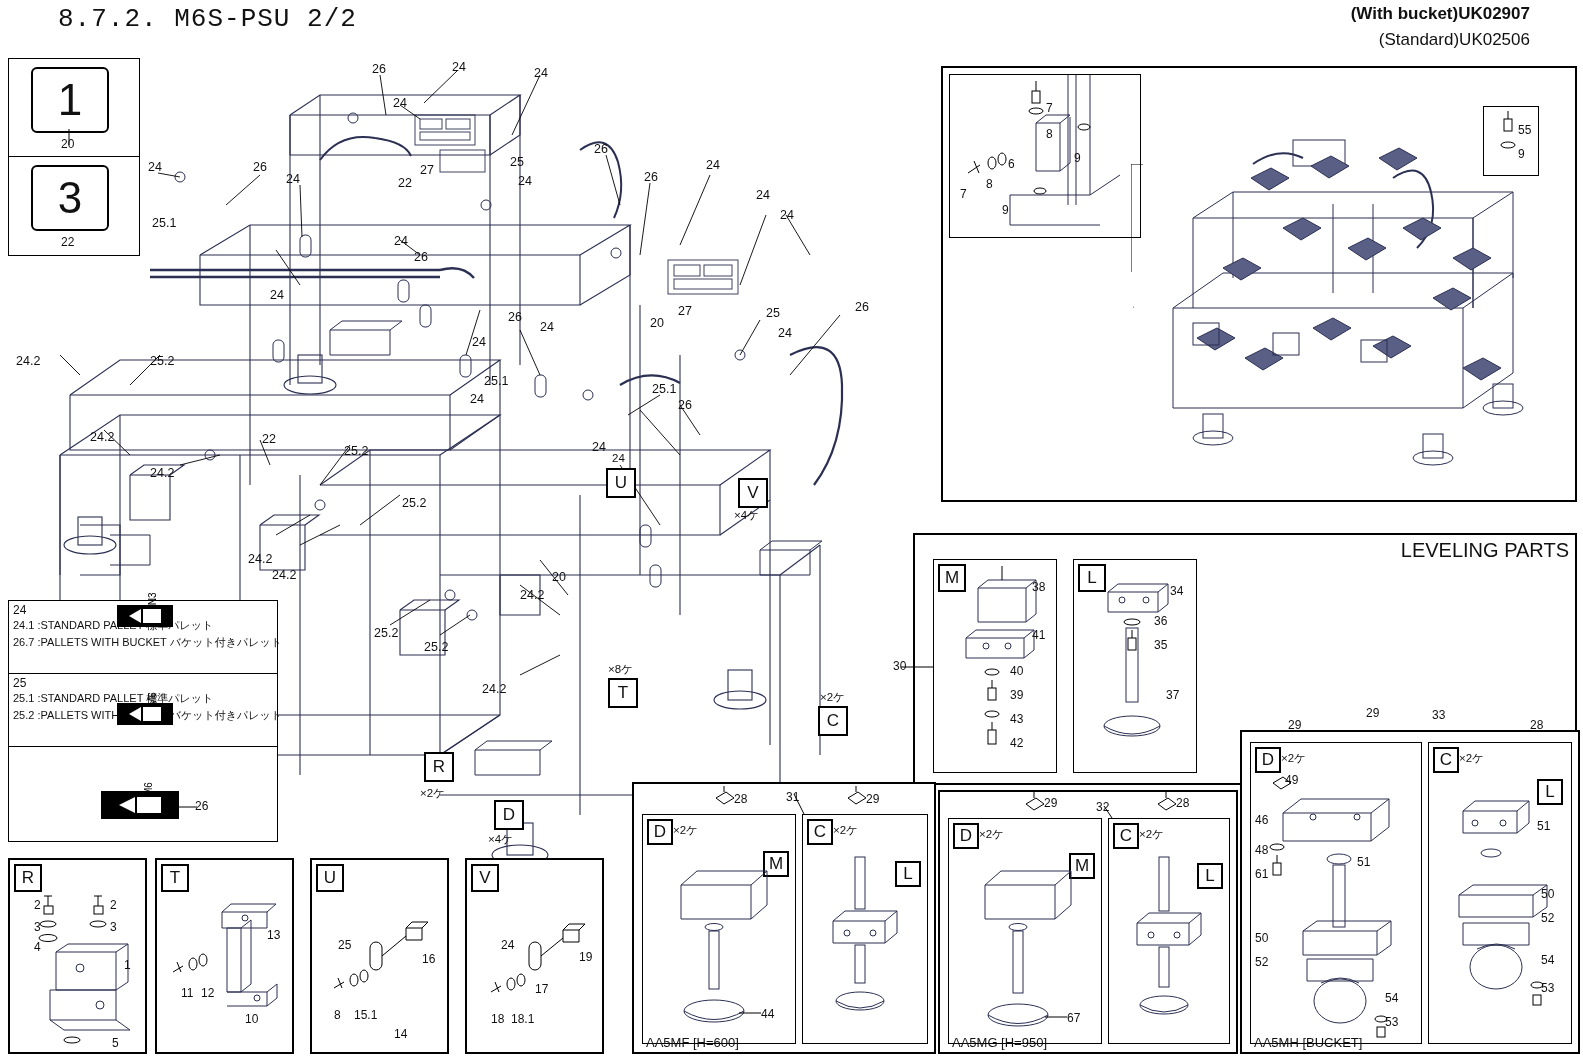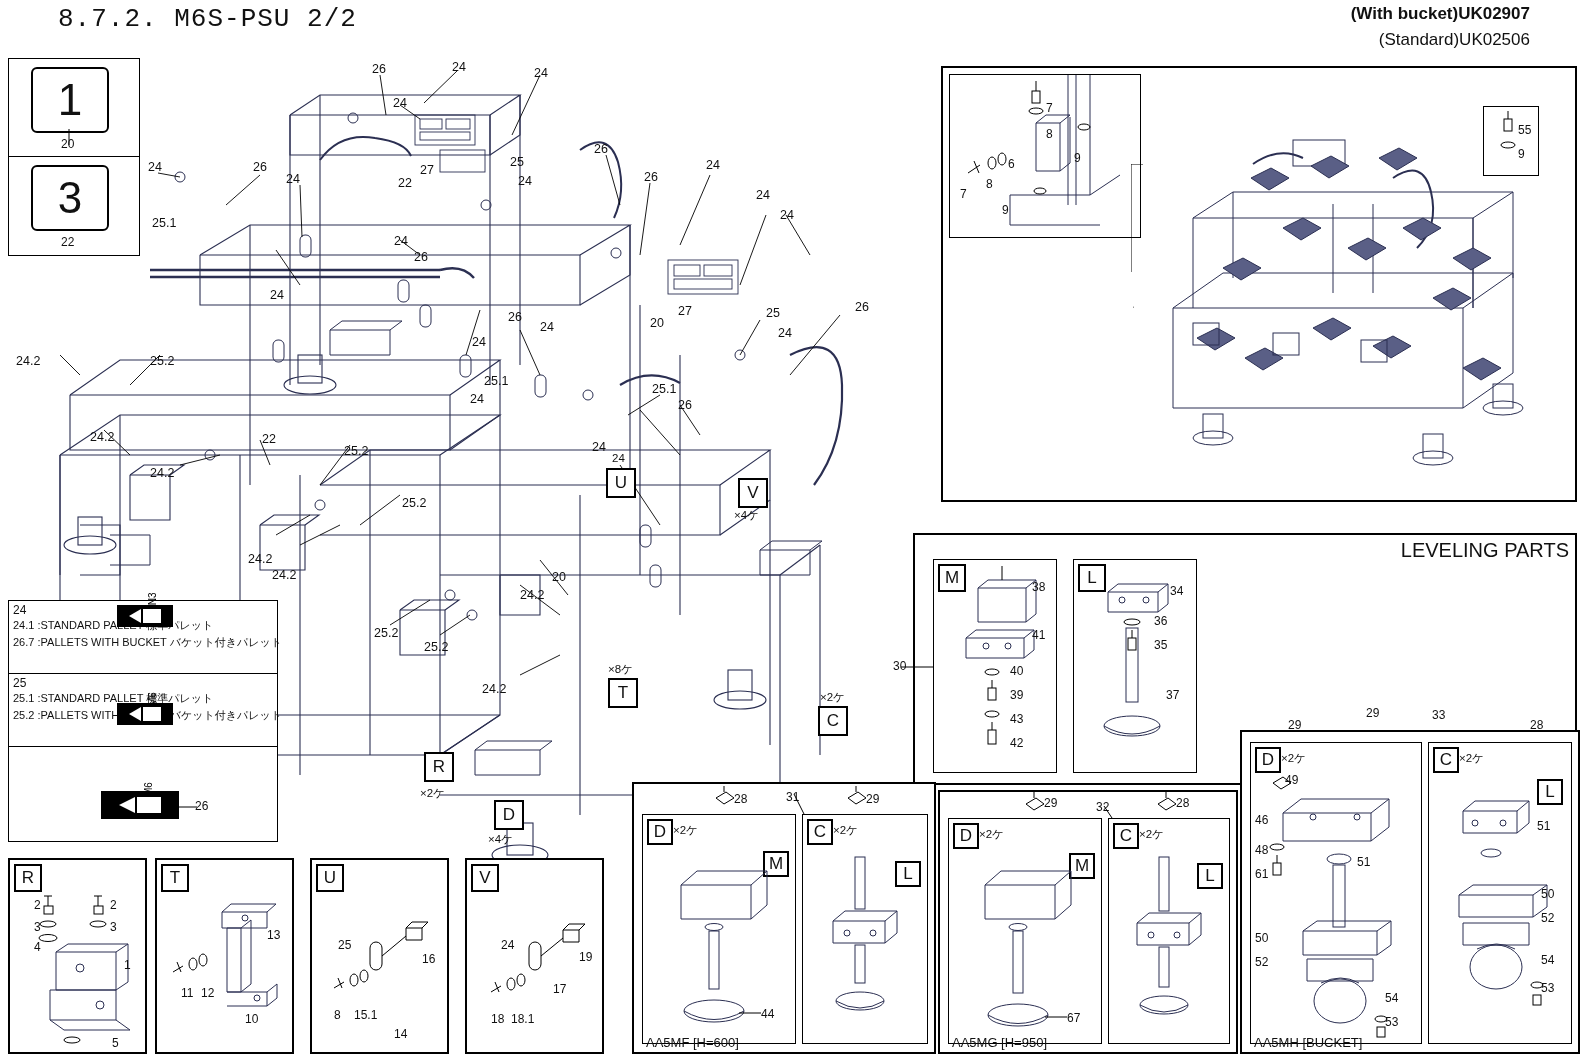--- a/index.html
+++ b/index.html
@@ -404,21 +404,21 @@
       <polyline points="86,36 102,36 102,48 86,48 86,36"></polyline>
       <polyline points="86,36 92,30 108,30 102,36"></polyline>
       <path d="M24,92 l-10,6 M18,88 l4,10"></path>
       <ellipse cx="34" cy="90" rx="4" ry="6"></ellipse>
       <ellipse cx="44" cy="86" rx="4" ry="6"></ellipse>
       <line x1="64" y1="62" x2="86" y2="44"></line>
     </g>
   </svg>
   <div class="abs num" style="left:34px;top:78px;">24</div>
   <div class="abs num" style="left:112px;top:90px;">19</div>
-  <div class="abs num" style="left:86px;top:122px;">17</div>
+  <div class="abs num" style="left:68px;top:122px;">17</div>
   <div class="abs num" style="left:24px;top:152px;">18</div>
   <div class="abs num" style="left:44px;top:152px;">18.1</div>
 </div>
 
 <div class="abs box" style="left:941px;top:66px;width:632px;height:432px;">
 
   <div class="abs thinbox" style="left:6px;top:6px;width:190px;height:162px;">
     <svg class="abs" style="left:0;top:0;" width="190" height="162">
       <g stroke="#2b2f52" fill="none" stroke-width="1">
         <line x1="118" y1="0" x2="118" y2="130"></line>

